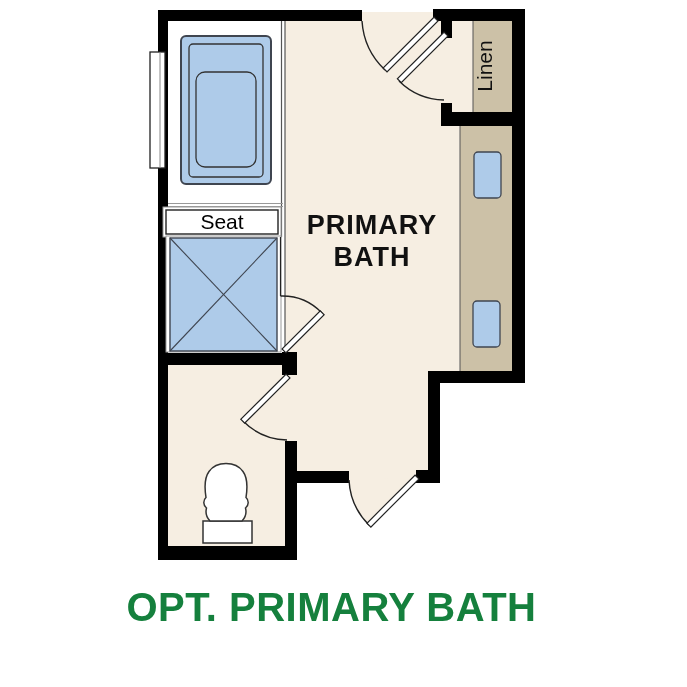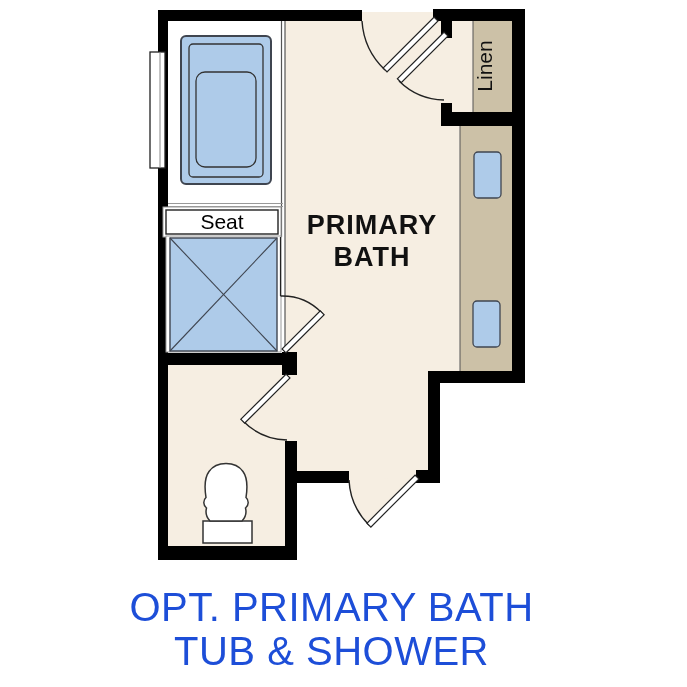--- a/index.html
+++ b/index.html
@@ -11,25 +11,25 @@
     overflow:hidden;
   }
   #plan-svg{position:absolute;top:0;left:0;}
   #caption{
     position:absolute;
     top:585px;left:0;
     width:687px;
     box-sizing:border-box;
     padding-right:24px;
     text-align:center;
-    font-weight:normal;
+    font-weight:bold;
     font-size:40px;
     line-height:1.1;
     letter-spacing:0.5px;
-    color:#1d4ed8;
+    color:#15803d;
   }
   .svg-label{font-family:"Liberation Sans", sans-serif;}
 </style>
 </head>
 <body>
 
 <div id="stage">
 
   <svg id="plan-svg" width="687" height="687" viewBox="0 0 687 687">
 
@@ -171,16 +171,15 @@
 
     <g fill="#111">
       <text class="svg-label" x="372" y="234" font-size="27" font-weight="bold" letter-spacing="1" text-anchor="middle">PRIMARY</text>
       <text class="svg-label" x="372" y="266" font-size="27" font-weight="bold" letter-spacing="1" text-anchor="middle">BATH</text>
       <text class="svg-label" x="492" y="66" font-size="21" text-anchor="middle" transform="rotate(-90 492 66)">Linen</text>
     </g>
   </svg>
 
   <div id="caption">
     <div>OPT. PRIMARY BATH</div>
-    <div>TUB &amp; SHOWER</div>
   </div>
 
 </div>
 
 </body></html>

